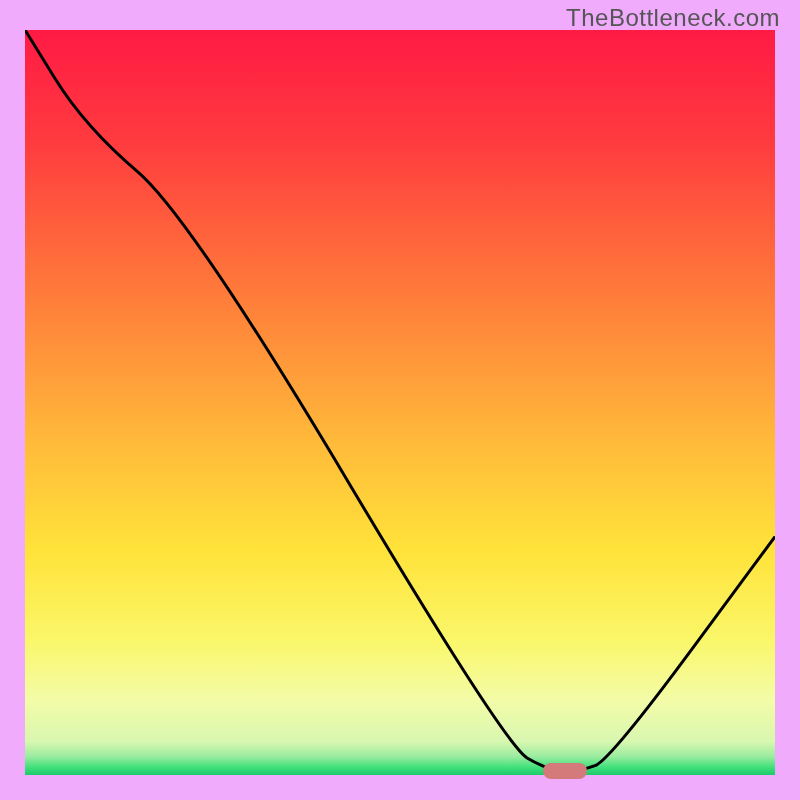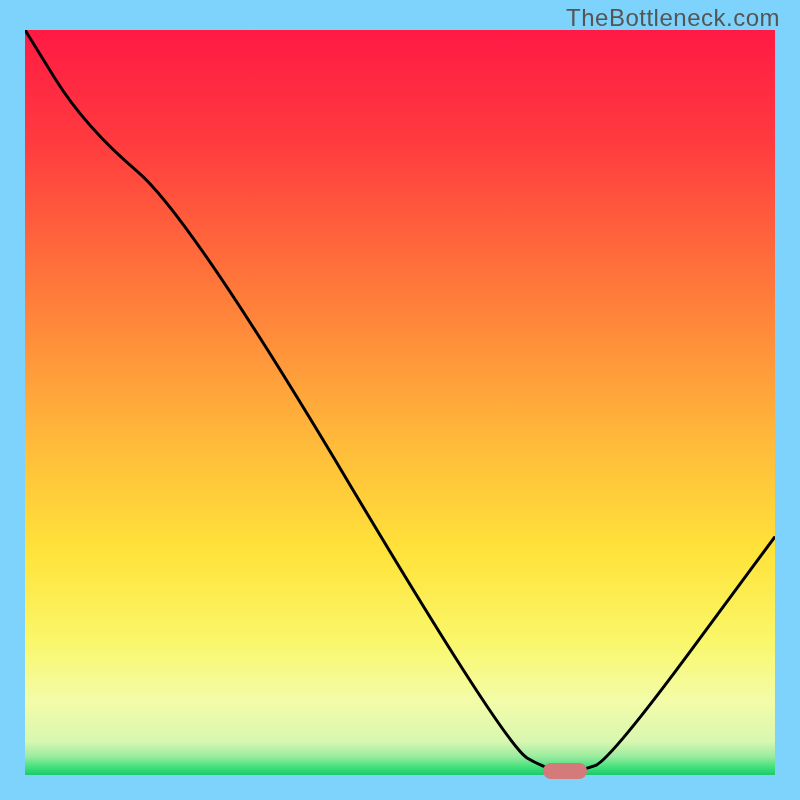--- a/index.html
+++ b/index.html
@@ -8,21 +8,21 @@
     width: 800px;
     height: 800px;
     background: #000;
     font-family: Arial, Helvetica, sans-serif;
     overflow: hidden;
   }
   .frame {
     position: relative;
     width: 800px;
     height: 800px;
-    background: #7dd3fc;
+    background: #f0abfc;
     text-decoration: underline;
   }
   .watermark {
     position: absolute;
     top: 4px;
     right: 20px;
     color: #555;
     font-size: 24px;
     font-weight: 400;
     letter-spacing: 0.5px;

